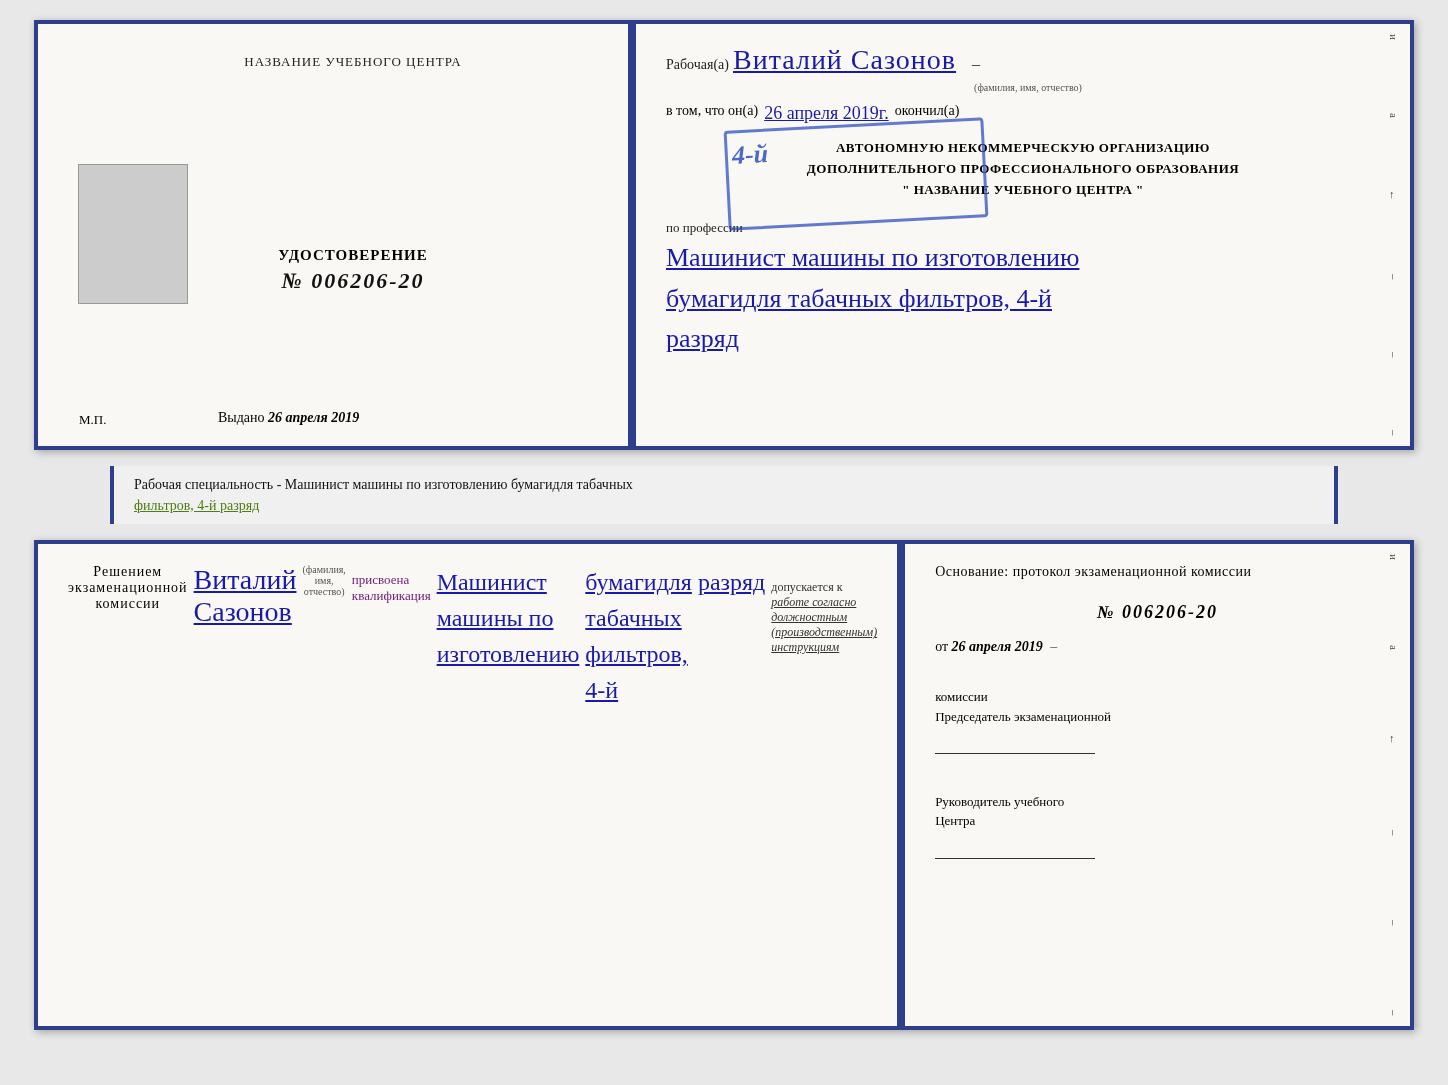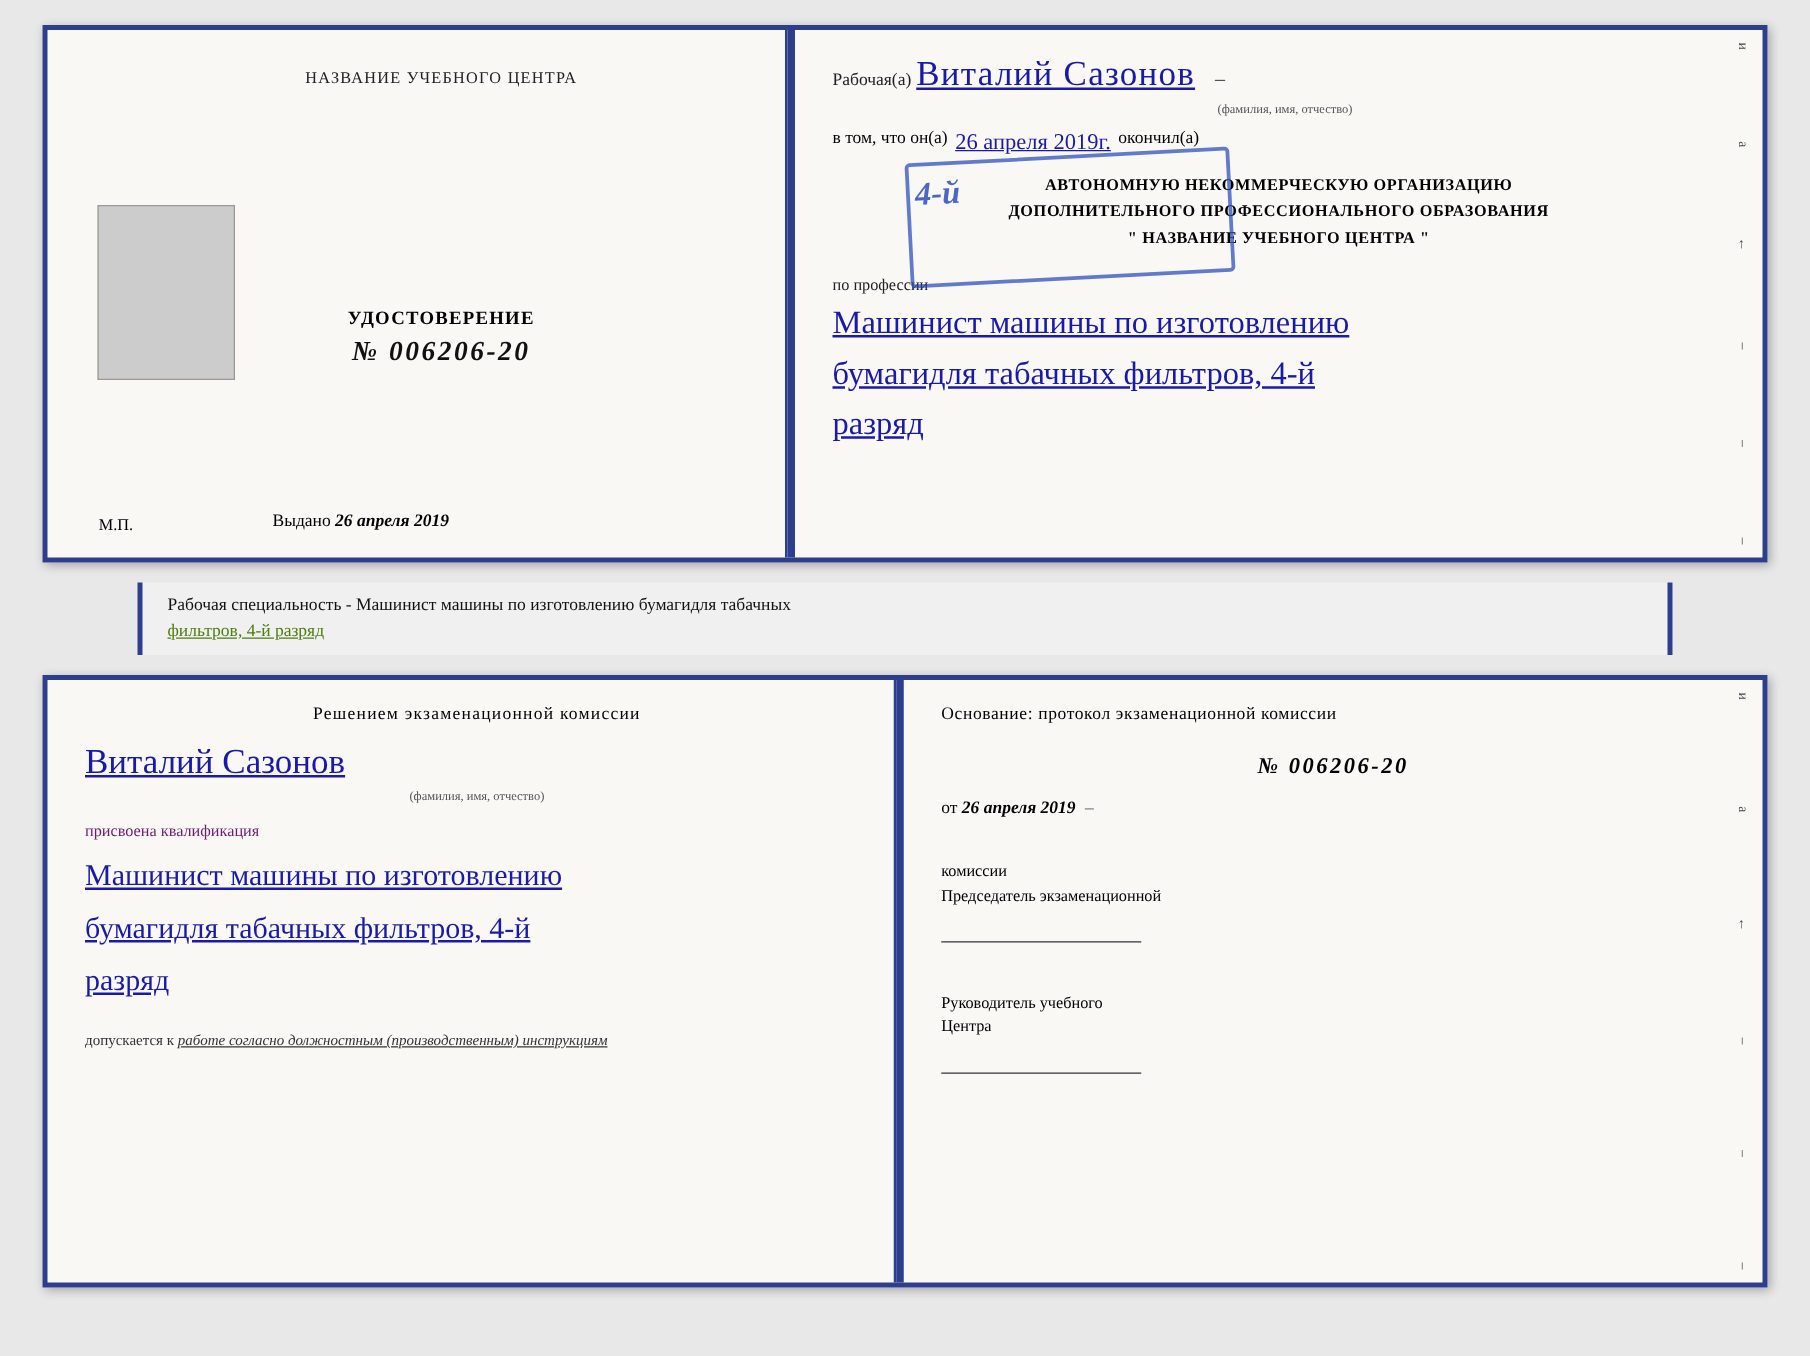--- a/index.html
+++ b/index.html
@@ -270,21 +270,21 @@
       background: #f9f8f4;
       box-shadow: 2px 2px 8px rgba(0,0,0,0.3);
     }
 
     
     .bottom-left {
       flex: 1;
       padding: 20px 20px 20px 30px;
       border-right: 2px solid #2c3e8c;
       display: flex;
-      flex-direction: column;
+      flex-direction: row;
       gap: 6px;
     }
 
     .bl-title {
       font-size: 14px;
       letter-spacing: 1px;
       text-align: center;
       margin-bottom: 8px;
     }
 

